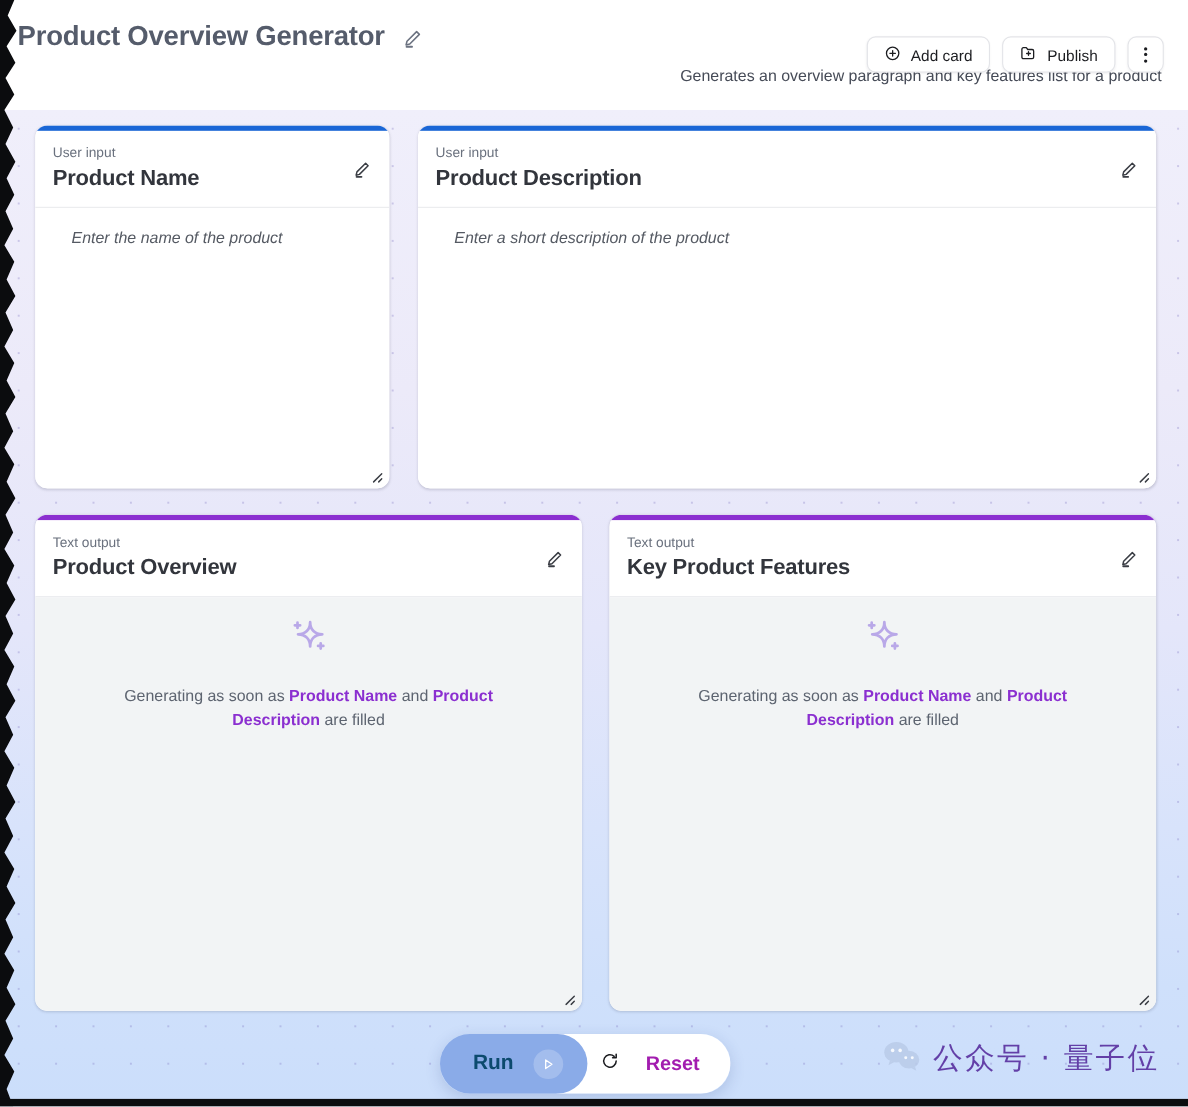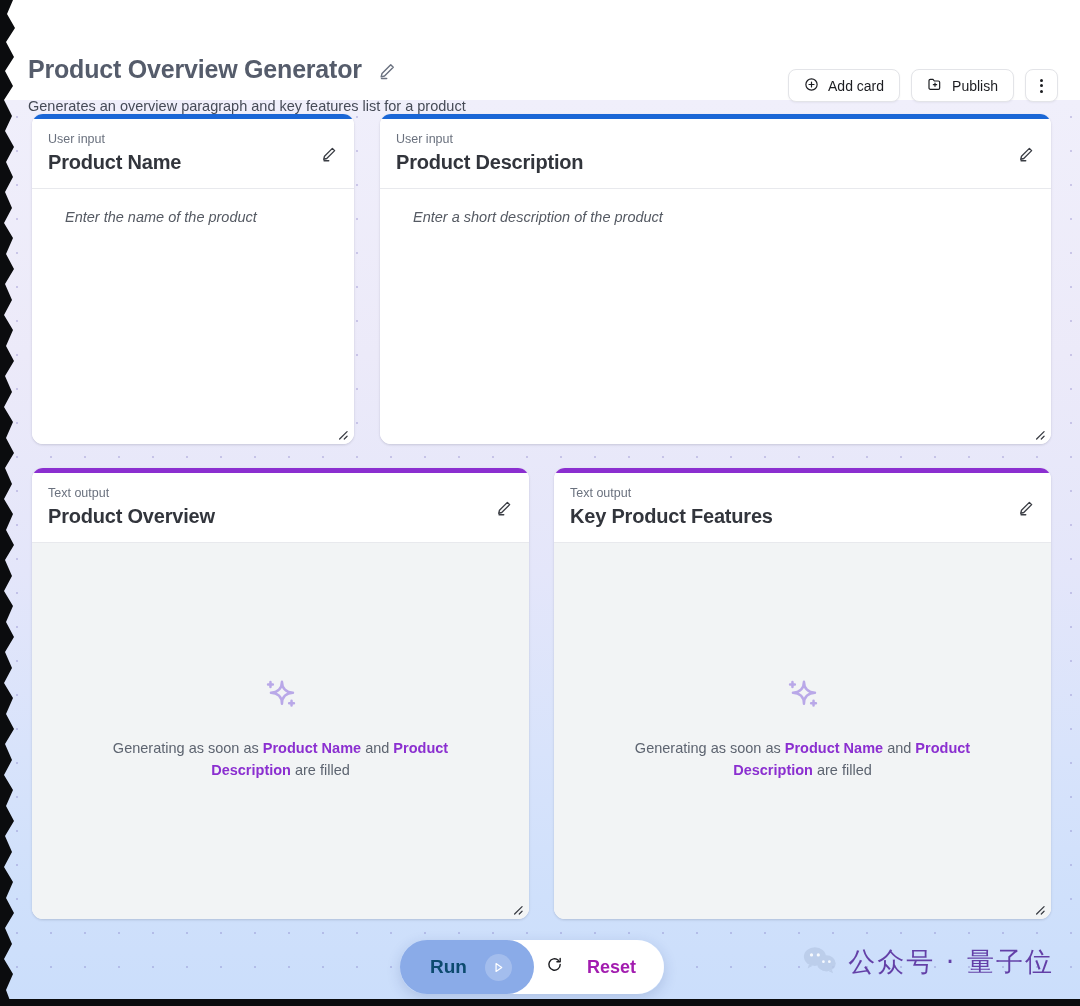--- a/index.html
+++ b/index.html
@@ -42,23 +42,22 @@
   .header {
     position: absolute;
     left: 0; top: 0;
     width: 1080px;
     height: 100px;
     background: #ffffff;
     z-index: 20;
   }
   .header-inner {
     position: relative;
-    padding: 17px 24px 0 28px;
+    padding: 17px 24px 0 16px;
     height: 100%;
-    margin-top: 36px;
   }
   .title-row {
     display: flex;
     align-items: center;
     gap: 14px;
   }
   .page-title {
     font-size: 25px;
     font-weight: bold;
     color: #555c6b;
@@ -71,20 +70,21 @@
     justify-content: center;
     width: 22px; height: 22px;
     cursor: pointer;
     margin-top: 3px;
   }
   .subtitle {
     margin-top: 11px;
     font-size: 14.5px;
     color: #464b57;
     line-height: 20px;
+    text-align: right;
   }
 
   .header-actions {
     position: absolute;
     right: 22px;
     top: 33px;
     display: flex;
     align-items: center;
     gap: 11px;
   }
@@ -196,21 +196,20 @@
   .card-body {
     flex: 1 1 auto;
     position: relative;
     padding: 18px 33px;
     overflow: hidden;
   }
   .card-body.input-body { background: #ffffff; }
   .card-body.output-body {
     background: #f2f4f5;
     display: flex;
-    align-items: center;
     justify-content: center;
   }
   .placeholder-text {
     font-size: 14.5px;
     font-style: italic;
     color: #555a63;
     line-height: 20px;
   }
 
   .resize-handle {

